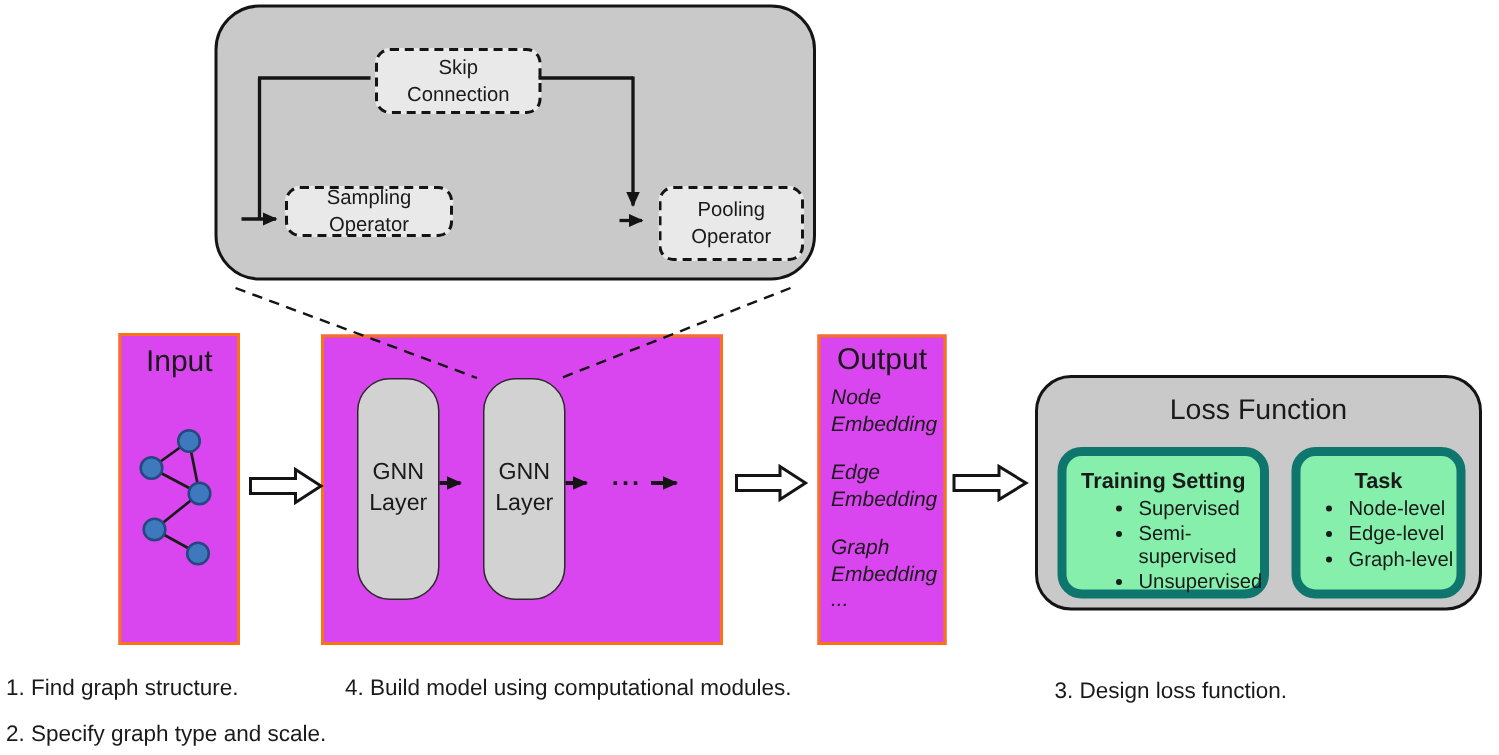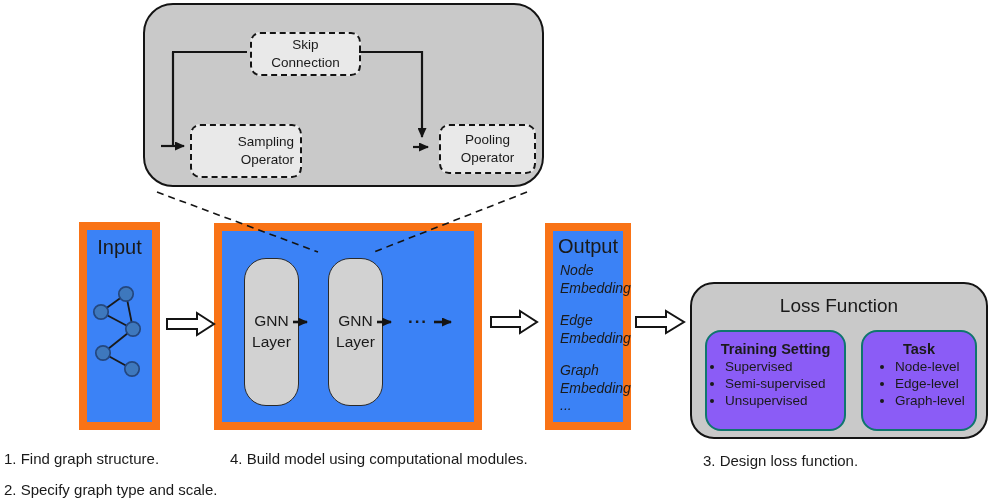--- a/index.html
+++ b/index.html
@@ -29,22 +29,22 @@
     border-radius: 10px;
     display: flex; align-items: center; justify-content: center;
     text-align: center;
     font-size: 13.5px; line-height: 1.3;
     padding: 2px 6px;
   }
   .op.solid { border-style: solid; }
 
   
   .wbox {
-    background: #3b82f6;
-    border: 8px solid #f97316;
+    background: #d946ef;
+    border: 2px solid #f97316;
   }
   .box-title {
     text-align: center;
     font-size: 20px;
     padding-top: 6px;
   }
   .gnn {
     background: #d2d2d2;
     border: 1.5px solid #2a2a2a;
     border-radius: 22px;
@@ -61,44 +61,43 @@
     font-size: 14px; line-height: 1.28;
     margin: 0 0 14px 0;
   }
   #output-list { padding: 4px 20px 0 7px; font-style: italic; }
   .out-item.tight { margin-bottom: 0; }
 
   
   #loss-panel {
     left: 690px; top: 250px; width: 298px; height: 157px;
     border-radius: 24px;
-    margin-top: 32px;
   }
   #loss-title {
     text-align: center;
     font-size: 19px;
     padding-top: 11px;
   }
   .loss-sub {
     position: absolute;
-    background: #8b5cf6;
-    border: 2px solid #0f766e;
+    background: #86efac;
+    border: 6px solid #0f766e;
     border-radius: 16px;
     padding-top: 9px;
   }
   .loss-sub h4 {
     text-align: center;
     font-size: 14.5px;
     font-weight: bold;
     margin-bottom: 2px;
   }
   .loss-sub ul {
     list-style: disc;
     margin: 2px 0 0 0;
-    padding-left: 18px;
+    padding-left: 48px;
     font-size: 13.5px;
   }
   .loss-sub li { margin-bottom: 2px; }
 
   .caption {
     position: absolute;
     font-size: 15px;
     white-space: nowrap;
   }
 
@@ -106,21 +105,21 @@
 </style>
 </head>
 <body>
 
 <div id="stage">
 
   <div class="abs panel" id="module-panel">
     <div class="abs op" style="left:105px; top:27px; width:111px; height:44px;">
       <span>Skip Connection</span>
     </div>
-    <div class="abs op" style="left:45px; top:119px; width:112px; height:54px;text-align:right;">
+    <div class="abs op" style="left:45px; top:119px; width:112px; height:34px;">
       <span>Sampling Operator</span>
     </div>
     <div class="abs op" style="left:294px; top:119px; width:97px; height:50px;">
       <span>Pooling Operator</span>
     </div>
   </div>
 
   <div class="abs wbox" style="left:79px; top:222px; width:81px; height:208px;">
     <div class="box-title">Input</div>
   </div>

